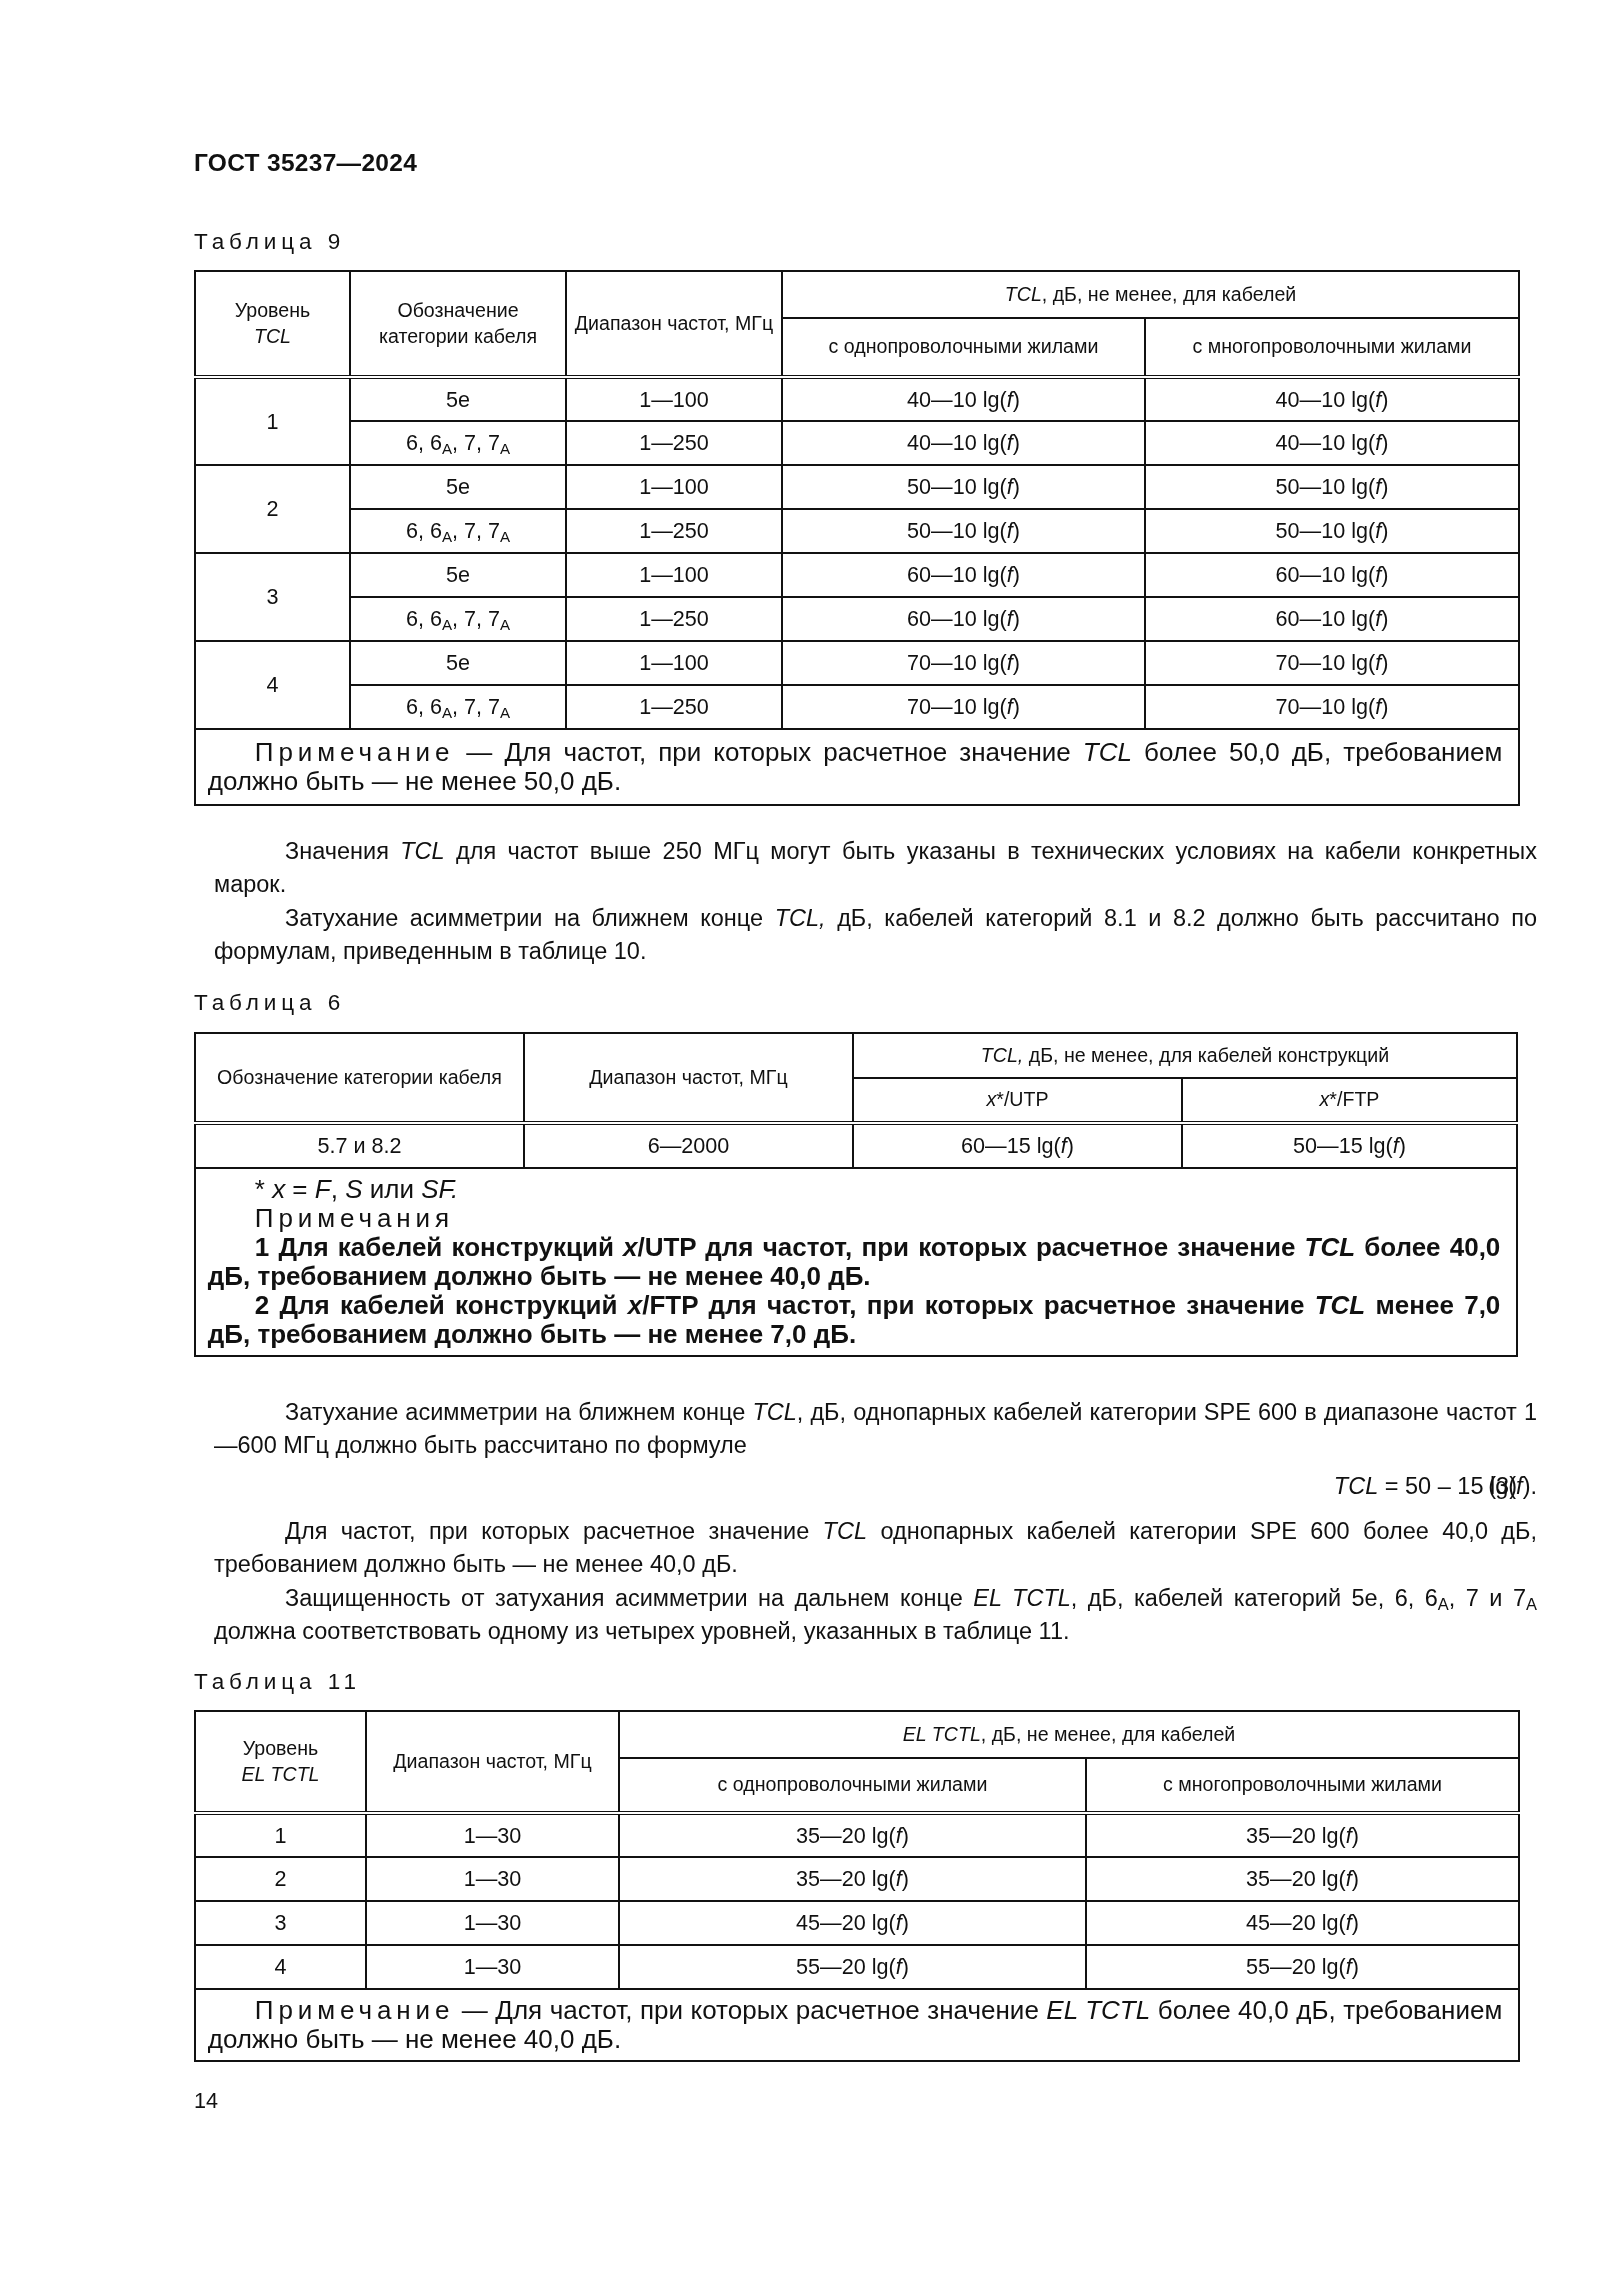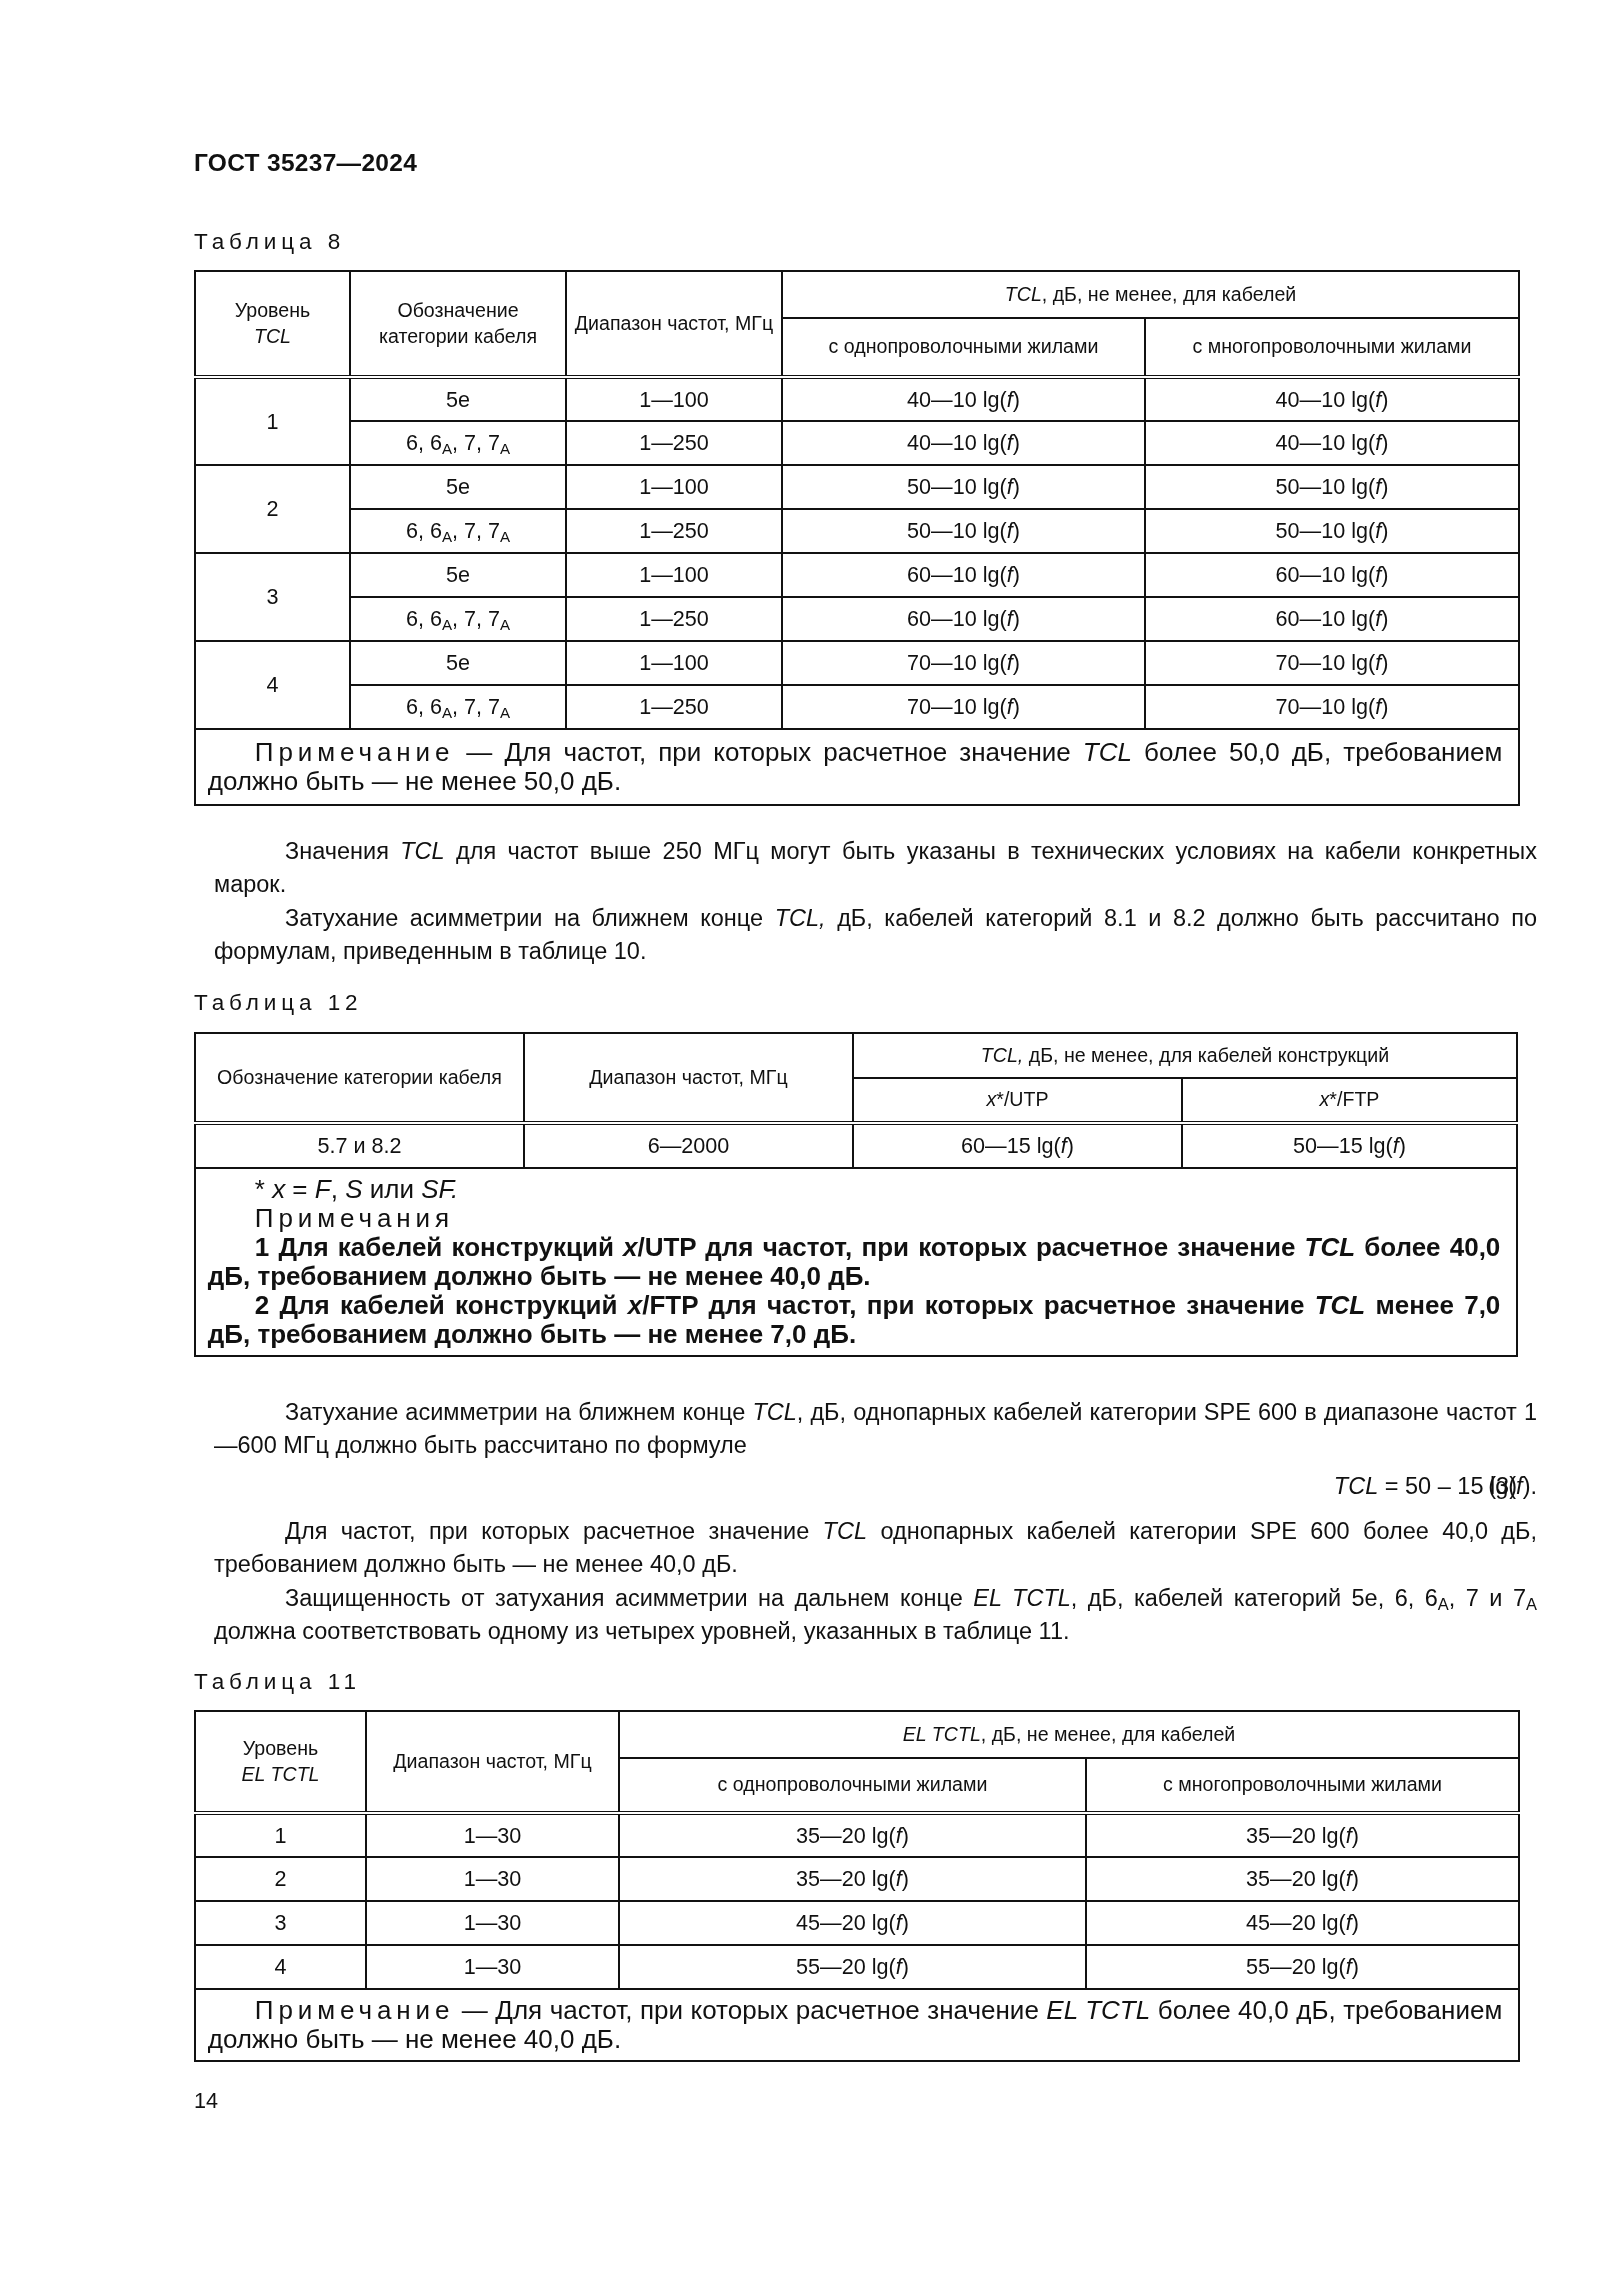--- a/index.html
+++ b/index.html
@@ -18,21 +18,21 @@
   .para{left:194px;width:1323px;font-size:23.5px;line-height:33px;text-align:justify;margin-left:20px;}
   i{font-style:italic;}
   sub{font-size:70%;vertical-align:-3.9px;line-height:0;}
   .pnum{left:194px;top:2088px;font-size:21.6px;}
 </style>
 </head>
 <body>
 
 <div class="abs hdr">ГОСТ 35237—2024</div>
 
-<div class="abs cap" style="left:194px;top:229px;">Таблица 8</div>
+<div class="abs cap" style="left:194px;top:229px;">Таблица 9</div>
 <table class="outer" style="top:270px;">
   <colgroup>
       <col style="width:155px">
       <col style="width:216px">
       <col style="width:216px">
       <col style="width:363px">
       <col style="width:374px">
     </colgroup>
   <tbody>
       <tr style="height:47px">
@@ -99,21 +99,21 @@
   </tr>
   <tr style="height:76px">
     <td colspan="5" class="note"><span class="ind" style="display:inline-block;width:0"></span><span style="padding-left:47px" class="spaced">Примечание</span> — Для частот, при которых расчетное значение <i>TCL</i> более 50,0 дБ, требованием должно быть — не менее 50,0 дБ.</td>
   </tr>
 </tbody>
   </table>
 
 <div class="abs para" style="top:835px;"><span style="padding-left:71px"></span>Значения <i>TCL</i> для частот выше 250 МГц могут быть указаны в технических условиях на кабели конкретных марок.</div>
 <div class="abs para" style="top:902px;"><span style="padding-left:71px"></span>Затухание асимметрии на ближнем конце <i>TCL,</i> дБ, кабелей категорий 8.1 и 8.2 должно быть рассчитано по формулам, приведенным в таблице 10.</div>
 
-<div class="abs cap" style="left:194px;top:990px;">Таблица 12</div>
+<div class="abs cap" style="left:194px;top:990px;">Таблица 6</div>
 <table class="outer" style="top:1032px;">
   <colgroup>
       <col style="width:329px">
       <col style="width:329px">
       <col style="width:329px">
       <col style="width:335px">
     </colgroup>
   <tbody>
       <tr style="height:45px">
     <th rowspan="2" class="dbl">Обозначение категории кабеля</th>

